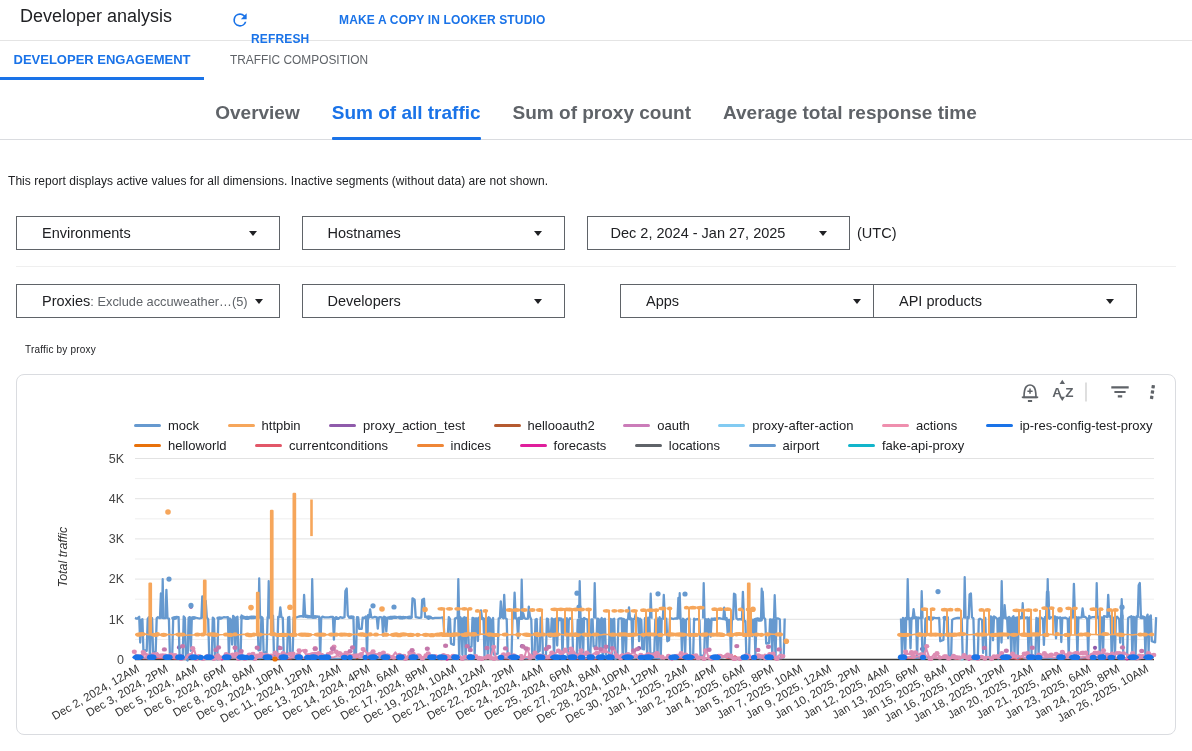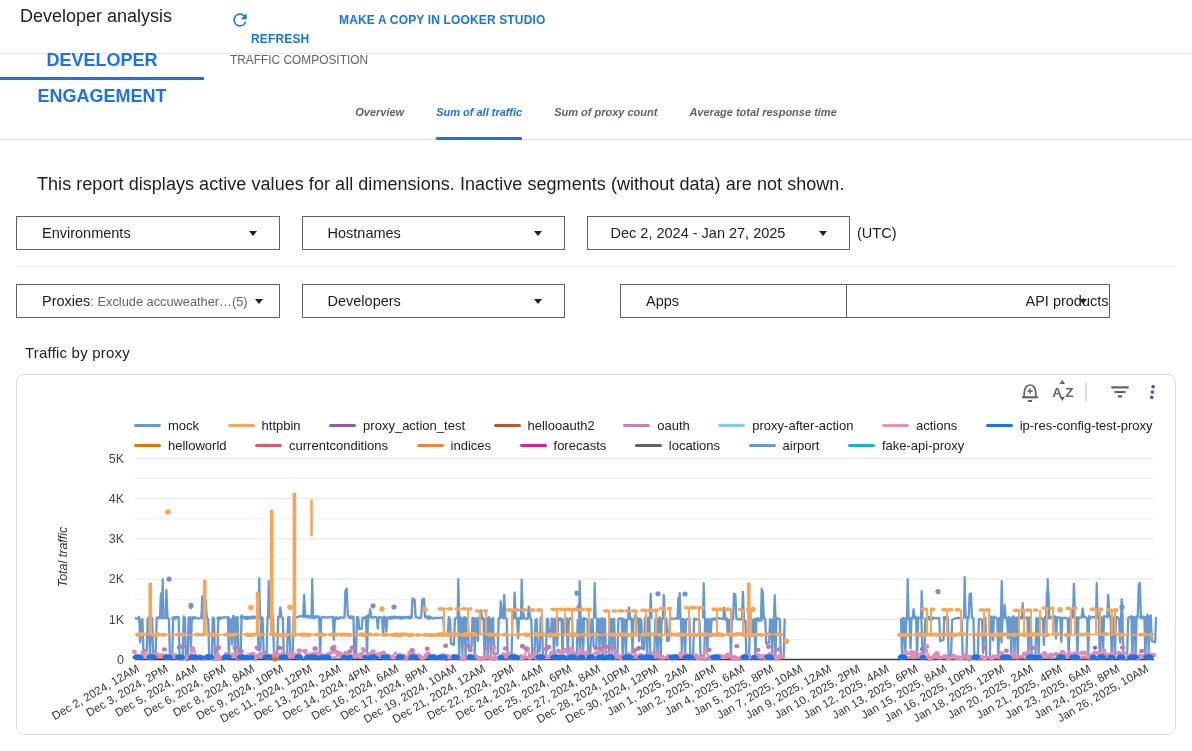--- a/index.html
+++ b/index.html
@@ -1,61 +1,61 @@
 <!DOCTYPE html>
 <html><head><meta charset="utf-8"><title>Developer analysis</title>
 <style>
 * { margin:0; padding:0; box-sizing:border-box; }
 html,body { width:1192px; height:751px; background:#fff; overflow:hidden;
   font-family:"Liberation Sans", sans-serif; color:#202124; }
 #page { position:relative; width:1192px; height:751px; }
 
 
-#hdr { position:absolute; top:0; left:0; width:1192px; height:54px;
+#hdr { position:absolute; top:0; left:0; width:1192px; height:41px;
   border-bottom:1px solid #e4e4e4; }
 #title { position:absolute; left:20px; top:6px; font-size:18px; color:#202124; }
 .toplink { position:absolute; top:0; height:41px; line-height:41px; color:#1a73e8;
   font-size:12px; font-weight:bold; letter-spacing:.15px; }
 #refresh { left:251px;margin-top:19px; }
 #makecopy { left:339px; }
 #refico { position:absolute; left:230px; top:9.5px; }
 
 
 #tab1 { position:absolute; left:0; top:42px; width:204px; height:38px;
-  text-align:center; line-height:36px; font-size:18px; font-weight:bold;
+  text-align:center; line-height:36px; font-size:13px; font-weight:bold;
   letter-spacing:0; color:#1a73e8; }
 #tab1u { position:absolute; left:0; top:77px; width:204px; height:3px; background:#1a73e8; }
 #tab2 { position:absolute; left:204px; top:42px; width:190px; height:38px;
   text-align:center; line-height:36px; font-size:11.9px; font-weight:normal;
   letter-spacing:0; color:#5f6368; }
 
 
 #subtabs { position:absolute; left:0; top:96px; width:1192px; height:44px;
   border-bottom:1px solid #dadce0; display:flex; justify-content:center; }
 .sub { position:relative; height:44px; line-height:33px; padding:0 16px;
-  font-size:11px; font-weight:bold; color:#5f6368; white-space:nowrap;font-style:italic; }
+  font-size:19px; font-weight:bold; color:#5f6368; white-space:nowrap; }
 .sub.on { color:#1a73e8; }
 .sub.on::after { content:""; position:absolute; left:16px; right:16px; bottom:0;
   height:3px; background:#1a73e8; border-radius:1px; }
 
-#info { position:absolute; left:37px; top:174px; font-size:18px; letter-spacing:.05px; color:#202124; }
+#info { position:absolute; left:8px; top:174px; font-size:12px; letter-spacing:.05px; color:#202124; }
 
 
 .fbox { position:absolute; height:34px; width:263.5px; border:1px solid #5f6368;
   background:#fff; font-size:14.5px; line-height:32px; padding-left:25px;
   white-space:nowrap; }
 .fbox .car { position:absolute; right:22px; top:14px; width:0; height:0;
   border-left:4.5px solid transparent; border-right:4.5px solid transparent;
   border-top:5px solid #202124; }
 .r1 { top:216px; } .r2 { top:284px; }
 .gry { color:#5f6368; font-size:12.8px; }
 #utc { position:absolute; left:857px; top:216px; height:34px; line-height:34px; font-size:14.5px; }
 #rowsep { position:absolute; left:16px; top:266px; width:1160px; height:1px; background:#efefef; }
 
-#ctitle { position:absolute; left:25px; top:344px; font-size:15px; letter-spacing:.2px; color:#202124; }
+#ctitle { position:absolute; left:25px; top:344px; font-size:10px; letter-spacing:.2px; color:#202124; }
 
 
 #card { position:absolute; left:16px; top:374px; width:1160px; height:361px;
   border:1px solid #dadce0; border-radius:8px; background:#fff; }
 #csvg { position:absolute; left:0; top:0; }
 
 
 .leg { position:absolute; left:117px; display:flex; gap:28.5px; align-items:center;
   font-size:13px; color:#202124; white-space:nowrap; }
 #leg1 { top:43px; }
@@ -93,21 +93,21 @@
 
   <div class="fbox r1" style="left:16px;">Environments<span class="car"></span></div>
   <div class="fbox r1" style="left:301.5px;">Hostnames<span class="car"></span></div>
   <div class="fbox r1" style="left:586.5px; padding-left:23px;">Dec 2, 2024 - Jan 27, 2025<span class="car"></span></div>
   <div id="utc">(UTC)</div>
   <div id="rowsep"></div>
 
   <div class="fbox r2" style="left:16px;">Proxies<span class="gry">: Exclude accuweather…(5)</span><span class="car" style="right:16px;"></span></div>
   <div class="fbox r2" style="left:301.5px;">Developers<span class="car"></span></div>
   <div class="fbox r2" style="left:620px;">Apps<span class="car"></span></div>
-  <div class="fbox r2" style="left:846px;text-align:right;">API products<span class="car"></span></div>
+  <div class="fbox r2" style="left:873px;">API products<span class="car"></span></div>
 
   <div id="ctitle">Traffic by proxy</div>
 
   <div id="card">
     <div id="cicons"><svg width="170" height="34" viewBox="0 0 170 34" fill="none" stroke="#5f6368">
       <path d="M21 22.3 C21 16.2 21.8 13.3 23.3 11.6 A5.4 5.4 0 0 1 30.7 11.6 C32.2 13.3 33 16.2 33 22.3 Z" stroke-width="1.7"></path>
       <path d="M18.8 22.3 H35.2" stroke-width="1.7"></path>
       <path d="M24.9 26 H29.1" stroke-width="2"></path>
       <path d="M27 13.6 V18.8 M24.4 16.2 H29.6" stroke-width="1.5"></path>
       <text x="49.3" y="22" font-size="13.5" font-weight="bold" fill="#5f6368" stroke="none" font-family="Liberation Sans, sans-serif">A</text>

